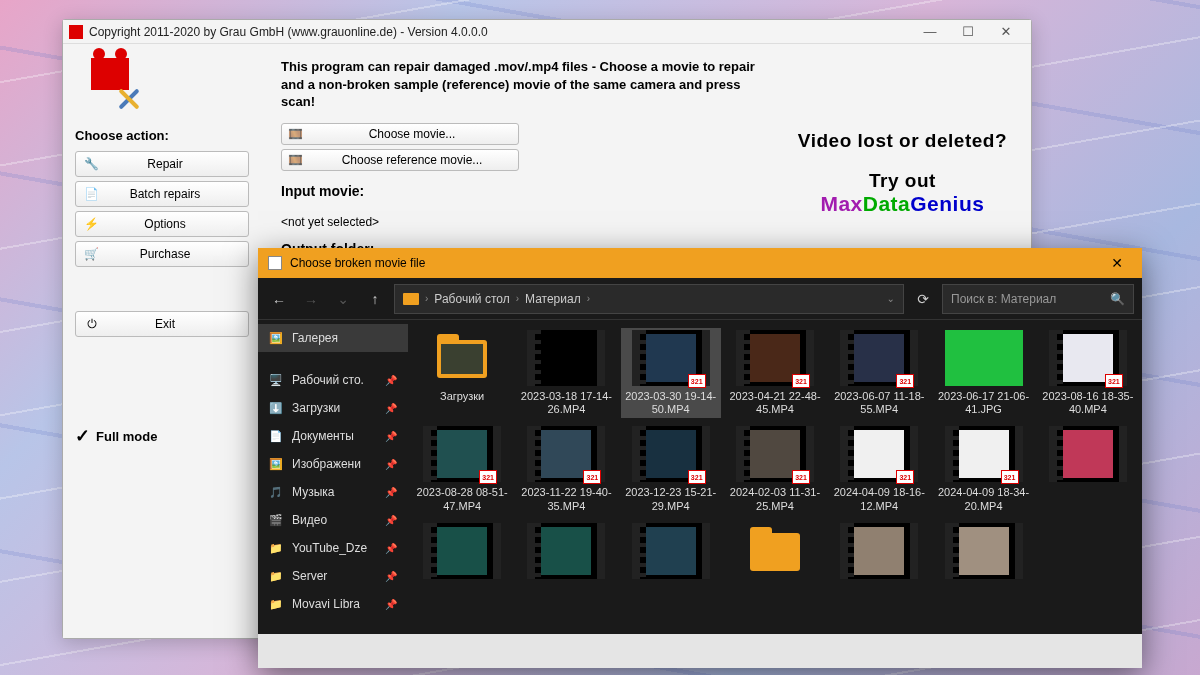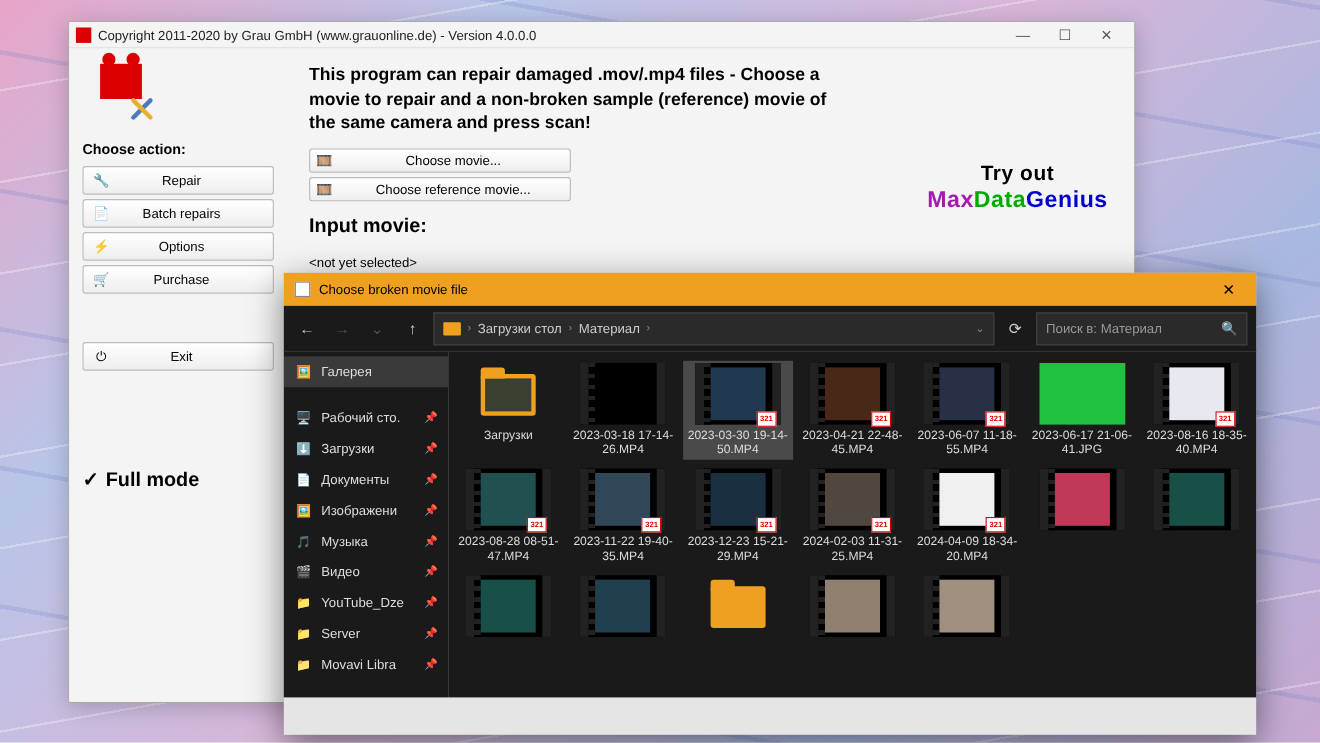--- a/index.html
+++ b/index.html
@@ -16,28 +16,28 @@
 .logo-cam{position:absolute;left:4px;top:0;width:38px;height:32px;background:#d00}
 .logo-cam::before,.logo-cam::after{content:"";position:absolute;top:-10px;width:12px;height:12px;border-radius:50%;background:#d00}
 .logo-cam::before{left:2px}.logo-cam::after{right:2px}
 .logo-tools{position:absolute;right:0;bottom:0;width:28px;height:28px}
 .logo-wrench{position:absolute;width:4px;height:26px;background:#4a7ab8;transform:rotate(45deg);top:0;left:12px;border-radius:2px}
 .logo-screw{position:absolute;width:4px;height:26px;background:#e8b030;transform:rotate(-45deg);top:0;left:12px;border-radius:2px}
 .sidebar h4{font-size:13px;font-weight:bold;margin:8px 0}
 .sbtn{display:flex;align-items:center;width:100%;height:26px;background:linear-gradient(#fff,#eee);border:1px solid #bbb;border-radius:3px;margin:4px 0;font-size:12px;cursor:pointer;padding:0 8px}
 .sbtn .si{width:16px;margin-right:10px;text-align:center}
 .sbtn span.lbl{flex:1;text-align:center;margin-right:20px}
-.fullmode{margin-top:88px;font-size:18px;font-weight:bold;display:flex;align-items:center}
+.fullmode{margin-top:88px;font-size:13px;font-weight:bold;display:flex;align-items:center}
 .fullmode::before{content:"✓";font-size:18px;margin-right:6px}
 .main{flex:1;padding:14px 20px;background:#f4f4f4;position:relative}
-.intro{font-size:16px;font-weight:bold;line-height:1.35;max-width:480px}
+.intro{font-size:13px;font-weight:bold;line-height:1.35;max-width:480px}
 .mbtn{display:flex;align-items:center;width:238px;height:22px;background:linear-gradient(#fff,#eee);border:1px solid #bbb;border-radius:3px;margin:4px 0;font-size:12px;cursor:pointer;padding:0 6px}
 .mbtn .mi{width:16px;margin-right:8px;display:inline-flex}
 .mbtn span.lbl{flex:1;text-align:center}
-.section-h{font-size:18px;font-weight:bold;margin-top:12px}
+.section-h{font-size:14px;font-weight:bold;margin-top:12px}
 .section-v{font-size:12px;margin-top:16px}
 .promo{position:absolute;right:24px;top:86px;text-align:center;font-size:19px;font-weight:bold;font-family:'Arial Black',sans-serif;letter-spacing:.5px}
 .promo .mdg{font-size:21px}
 .promo .m{color:#a21caf}.promo .d{color:#0a0}.promo .g{color:#00c}
 
 .dlg{position:absolute;left:258px;top:248px;width:884px;height:420px;background:#e5e5e5;box-shadow:0 8px 30px rgba(0,0,0,.5)}
 .dlg-title{height:30px;background:#f0a020;display:flex;align-items:center;padding:0 10px;font-size:12px;color:#000}
 .dlg-title .di{width:14px;height:14px;background:#fff;margin-right:8px;border:1px solid #888}
 .dlg-title .spacer{flex:1}
 .dlg-title .close{width:30px;text-align:center;color:#000;font-size:14px;cursor:pointer}
@@ -132,20 +132,21 @@
       </button>
       <button class="mbtn">
         <span class="mi">🎞️</span>
         <span class="lbl">Choose reference movie...</span>
       </button>
       <div class="section-h">Input movie:</div>
       <div class="section-v">&lt;not yet selected&gt;</div>
       <div class="section-h">Output folder:</div>
       <div class="section-v">&lt;not yet selected&gt;</div>
       <div class="promo">
+        <div>Video lost or deleted?</div>
         <div style="height:18px"></div>
         <div>Try out</div>
         <div class="mdg"><span class="m">Max</span><span class="d">Data</span><span class="g">Genius</span></div>
       </div>
     </div>
   </div>
 </div>
 
 <div class="dlg">
   <div class="dlg-title">
@@ -155,21 +156,21 @@
     <div class="close">✕</div>
   </div>
   <div class="dlg-nav">
     <div class="nav-btn">←</div>
     <div class="nav-btn dis">→</div>
     <div class="nav-btn dis">⌄</div>
     <div class="nav-btn">↑</div>
     <div class="addr">
       <div class="fld"></div>
       <span class="chev">›</span>
-      <span>Загрузки стол</span>
+      <span>Рабочий стол</span>
       <span class="chev">›</span>
       <span>Материал</span>
       <span class="chev">›</span>
       <div style="flex:1"></div>
       <span class="chev">⌄</span>
     </div>
     <div class="nav-btn refresh">⟳</div>
     <div class="search">
       <span>Поиск в: Материал</span>
       <span class="sp"></span>
@@ -300,20 +301,27 @@
               <div class="vc" style="background:#504840"></div>
               <div class="badge321">321</div>
             </div>
             <div class="fname">2024-02-03 11-31-25.MP4</div>
           </div>
           <div class="fitem">
             <div class="thumb video">
               <div class="vc" style="background:#f0f0f0"></div>
               <div class="badge321">321</div>
             </div>
+            <div class="fname">2024-04-09 18-16-12.MP4</div>
+          </div>
+          <div class="fitem">
+            <div class="thumb video">
+              <div class="vc" style="background:#f0f0f0"></div>
+              <div class="badge321">321</div>
+            </div>
             <div class="fname">2024-04-09 18-34-20.MP4</div>
           </div>
           <div class="fitem">
             <div class="thumb video">
               <div class="vc" style="background:#c03858"></div>
             </div>
             <div class="fname"></div>
           </div>
           <div class="fitem">
             <div class="thumb video">

